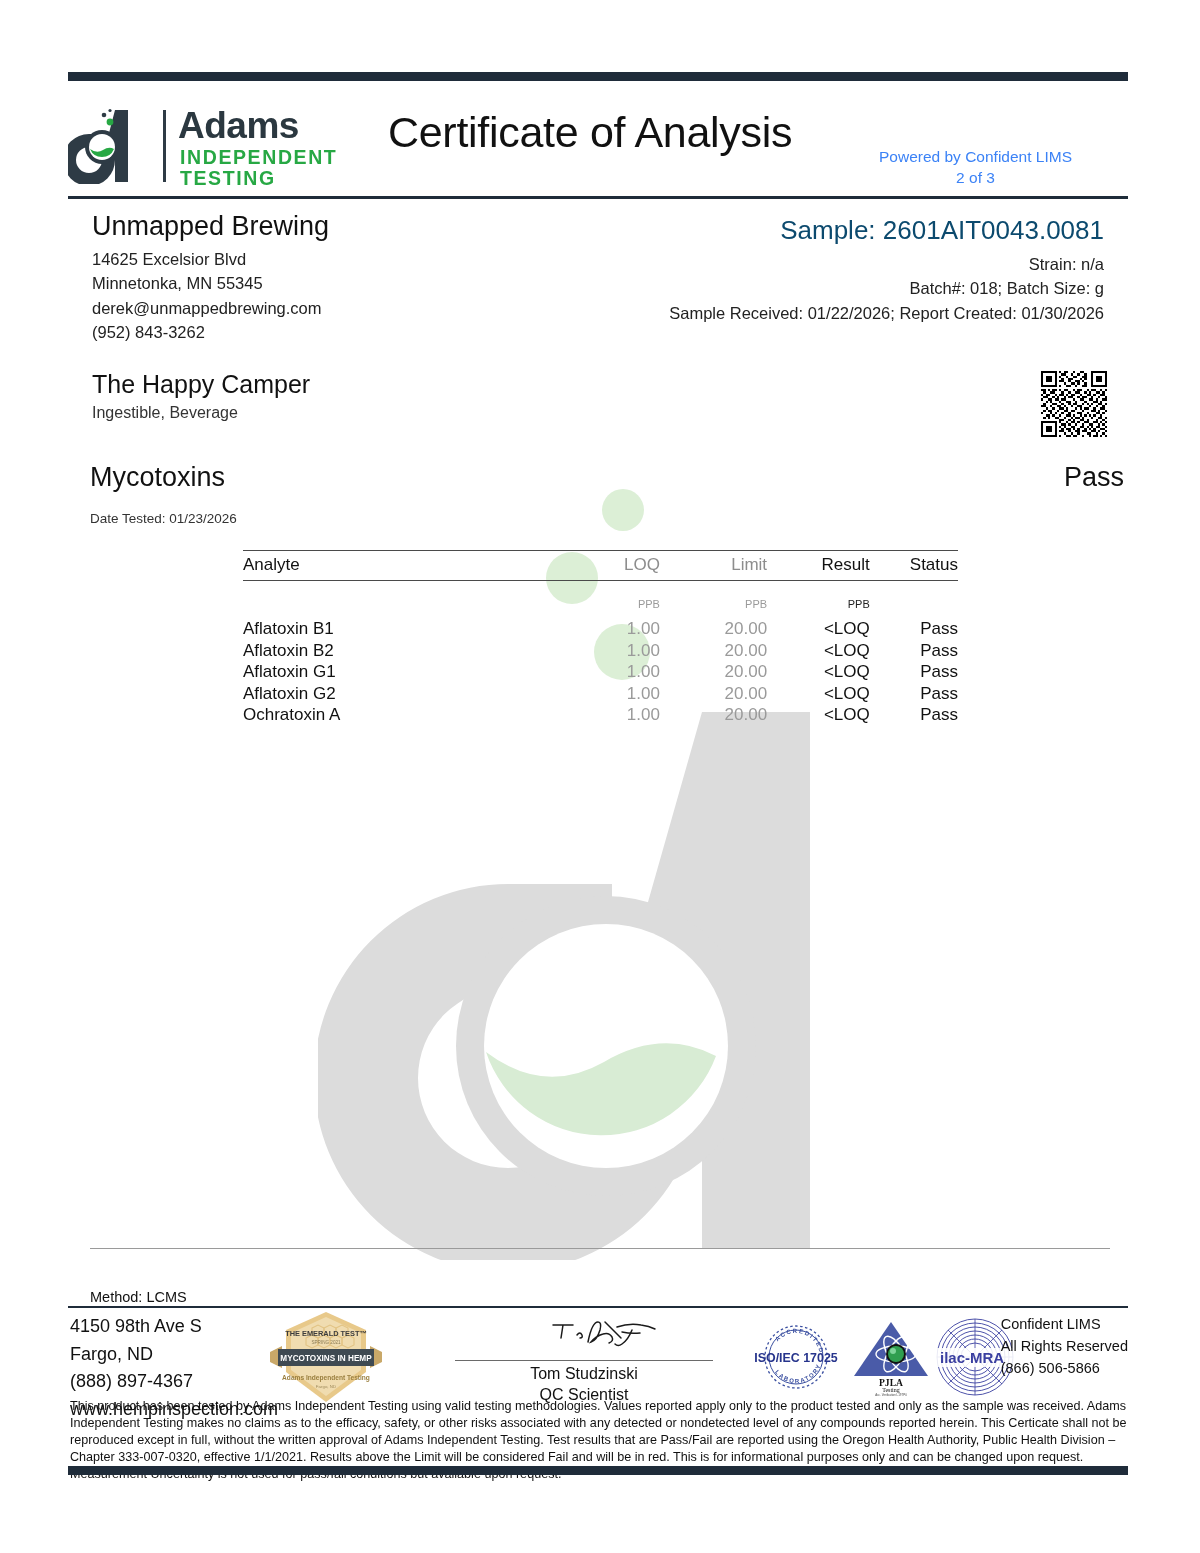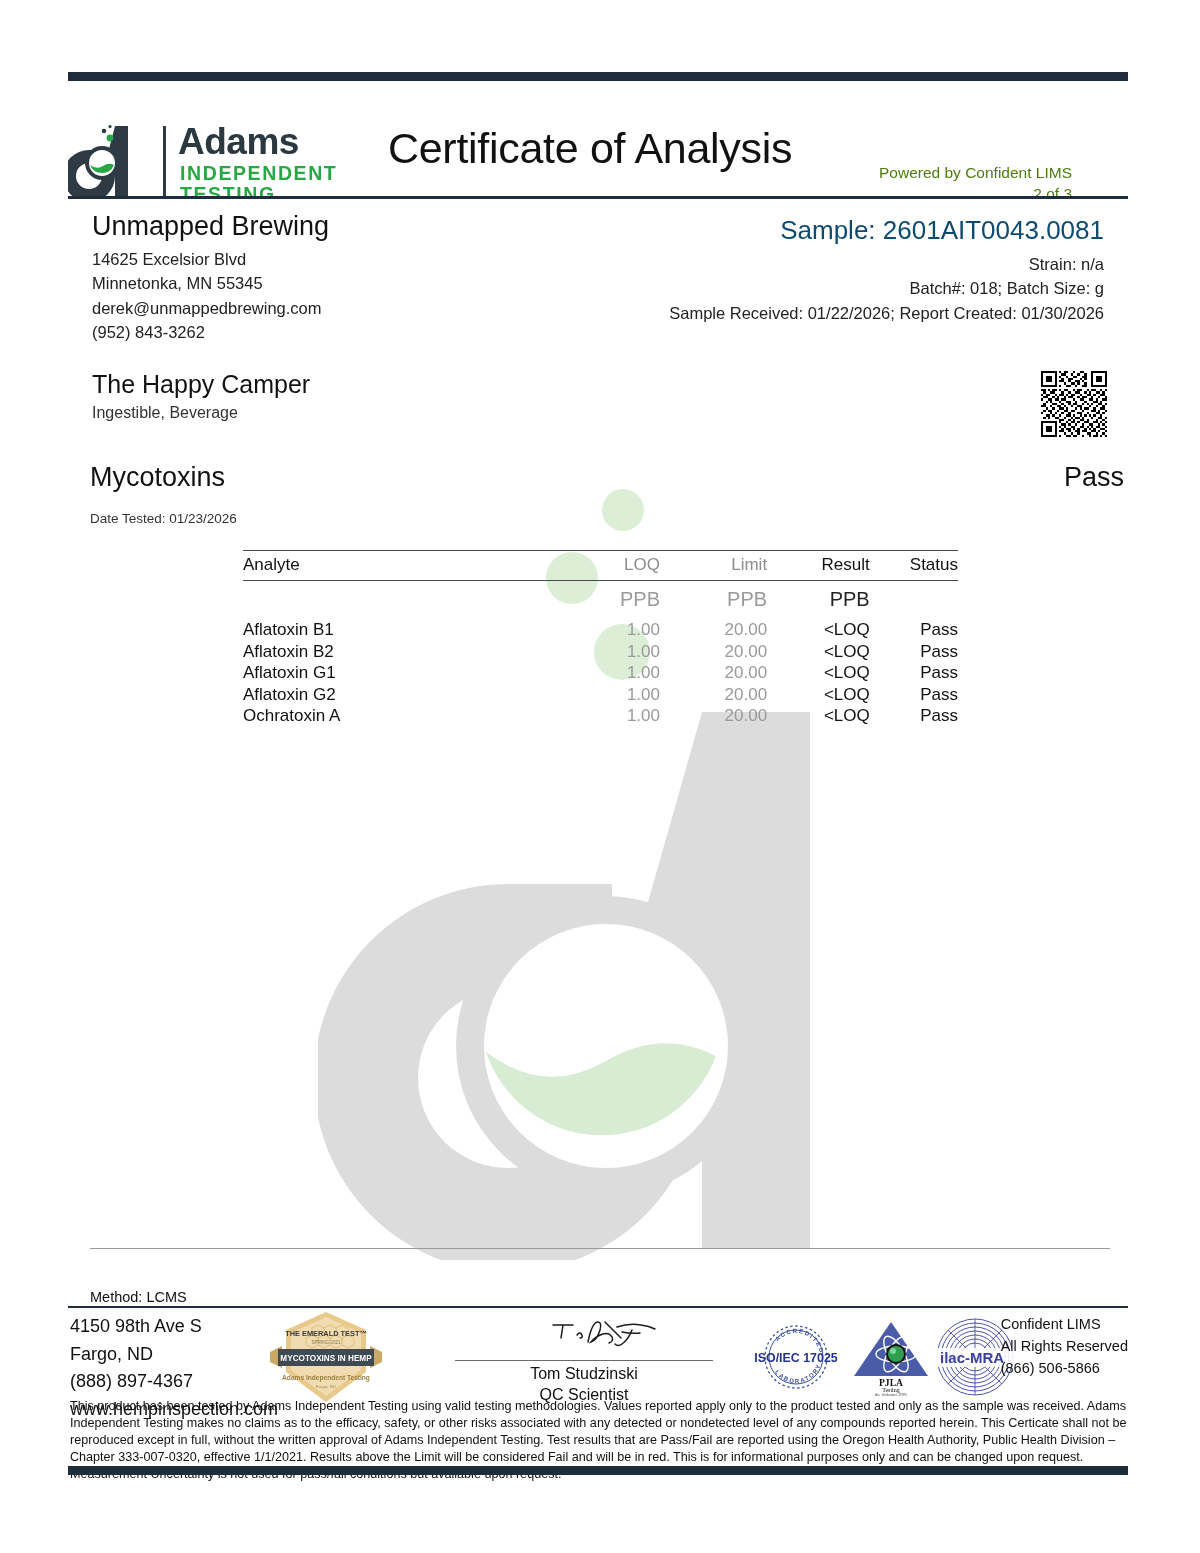--- a/index.html
+++ b/index.html
@@ -15,30 +15,30 @@
   
   .rule-navy{position:absolute;left:68px;width:1060px;background:#1f2c3a;}
   .rule-top{top:72px;height:9px;}
   .rule-bottom{top:1466px;height:9px;}
   .rule-mid{position:absolute;left:68px;width:1060px;height:3px;background:#1f2c3a;top:196px;}
 
   
   .panel{position:absolute;left:68px;width:1060px;background:#ffffff;}
 
   
-  .hdr{position:absolute;left:0;top:81px;width:1144px;height:112px;margin-top:16px;}
+  .hdr{position:absolute;left:0;top:81px;width:1144px;height:112px;}
   .logo-wrap{position:absolute;left:68px;top:9px;width:275px;height:95px;}
   .logo-mark{position:absolute;left:0;top:18px;width:80px;height:76px;}
   .logo-divider{position:absolute;left:95px;top:20px;width:3px;height:72px;background:#2e3b45;}
   .logo-adams{position:absolute;left:110px;top:17px;font-size:37px;font-weight:700;color:#2b3840;letter-spacing:-.5px;line-height:1;}
   .logo-ind{position:absolute;left:112px;top:57px;font-size:19.5px;font-weight:700;color:#27a844;letter-spacing:1.6px;line-height:1.08;}
   .logo-tst{position:absolute;left:112px;top:78px;font-size:19.5px;font-weight:700;color:#27a844;letter-spacing:1.6px;line-height:1.08;}
 
   .coa-title{position:absolute;left:388px;top:27px;font-size:43px;font-weight:400;color:#111;letter-spacing:-.3px;}
-  .powered{position:absolute;right:72px;top:66px;text-align:right;font-size:15.5px;color:#4d7c0f;line-height:1.35;}
+  .powered{position:absolute;right:72px;top:66px;text-align:center;font-size:15.5px;color:#3b82f6;line-height:1.35;}
   .powered .pg{display:block;}
 
   
   .block-client{top:199px;height:155px;}
   .client-name{position:absolute;left:24px;top:12px;font-size:27px;font-weight:400;color:#111;}
   .client-lines{position:absolute;left:24px;top:48px;font-size:16.5px;line-height:1.47;color:#222;}
   .sample-id{position:absolute;right:24px;top:16px;font-size:26px;color:#0c4a6e;}
   .sample-lines{position:absolute;right:24px;top:53px;text-align:right;font-size:16.5px;line-height:1.47;color:#222;}
 
   
@@ -60,21 +60,21 @@
   .tbl{position:absolute;left:243px;top:550px;width:715px;z-index:2;border-collapse:collapse;}
   .tbl td,.tbl th{padding:0;font-weight:400;}
   .tbl .hrow th{font-size:17px;color:#111;padding-bottom:5px;border-bottom:1.6px solid #4a4a4a;border-top:1.6px solid #4a4a4a;padding-top:4px;}
   .tbl .hrow th.c-an{text-align:left;}
   .tbl th.c-loq,.tbl th.c-lim{color:#8d8d8d;}
   .c-an{text-align:left;width:320px;}
   .c-loq{text-align:right;width:110px;}
   .c-lim{text-align:right;width:110px;}
   .c-res{text-align:right;width:105px;}
   .c-sta{text-align:right;width:90px;}
-  .unit td{font-size:20px;color:#9a9a9a;padding-top:7px;padding-bottom:2px;}
+  .unit td{font-size:11px;color:#9a9a9a;padding-top:17px;padding-bottom:2px;}
   .unit td.c-res{color:#222;}
   .drow td{font-size:17px;color:#111;height:21.5px;line-height:21.5px;}
   .drow td.c-loq,.drow td.c-lim{color:#9a9a9a;}
   .drow td.c-res{color:#111;}
   .drow td.c-sta{color:#111;}
   .drow.first td{padding-top:6px;}
 
   
   .method-rule{position:absolute;left:90px;top:1248px;width:1020px;height:1px;background:#9a9a9a;}
   .method{position:absolute;left:90px;top:1257px;font-size:14.5px;color:#111;margin-top:32px;}

